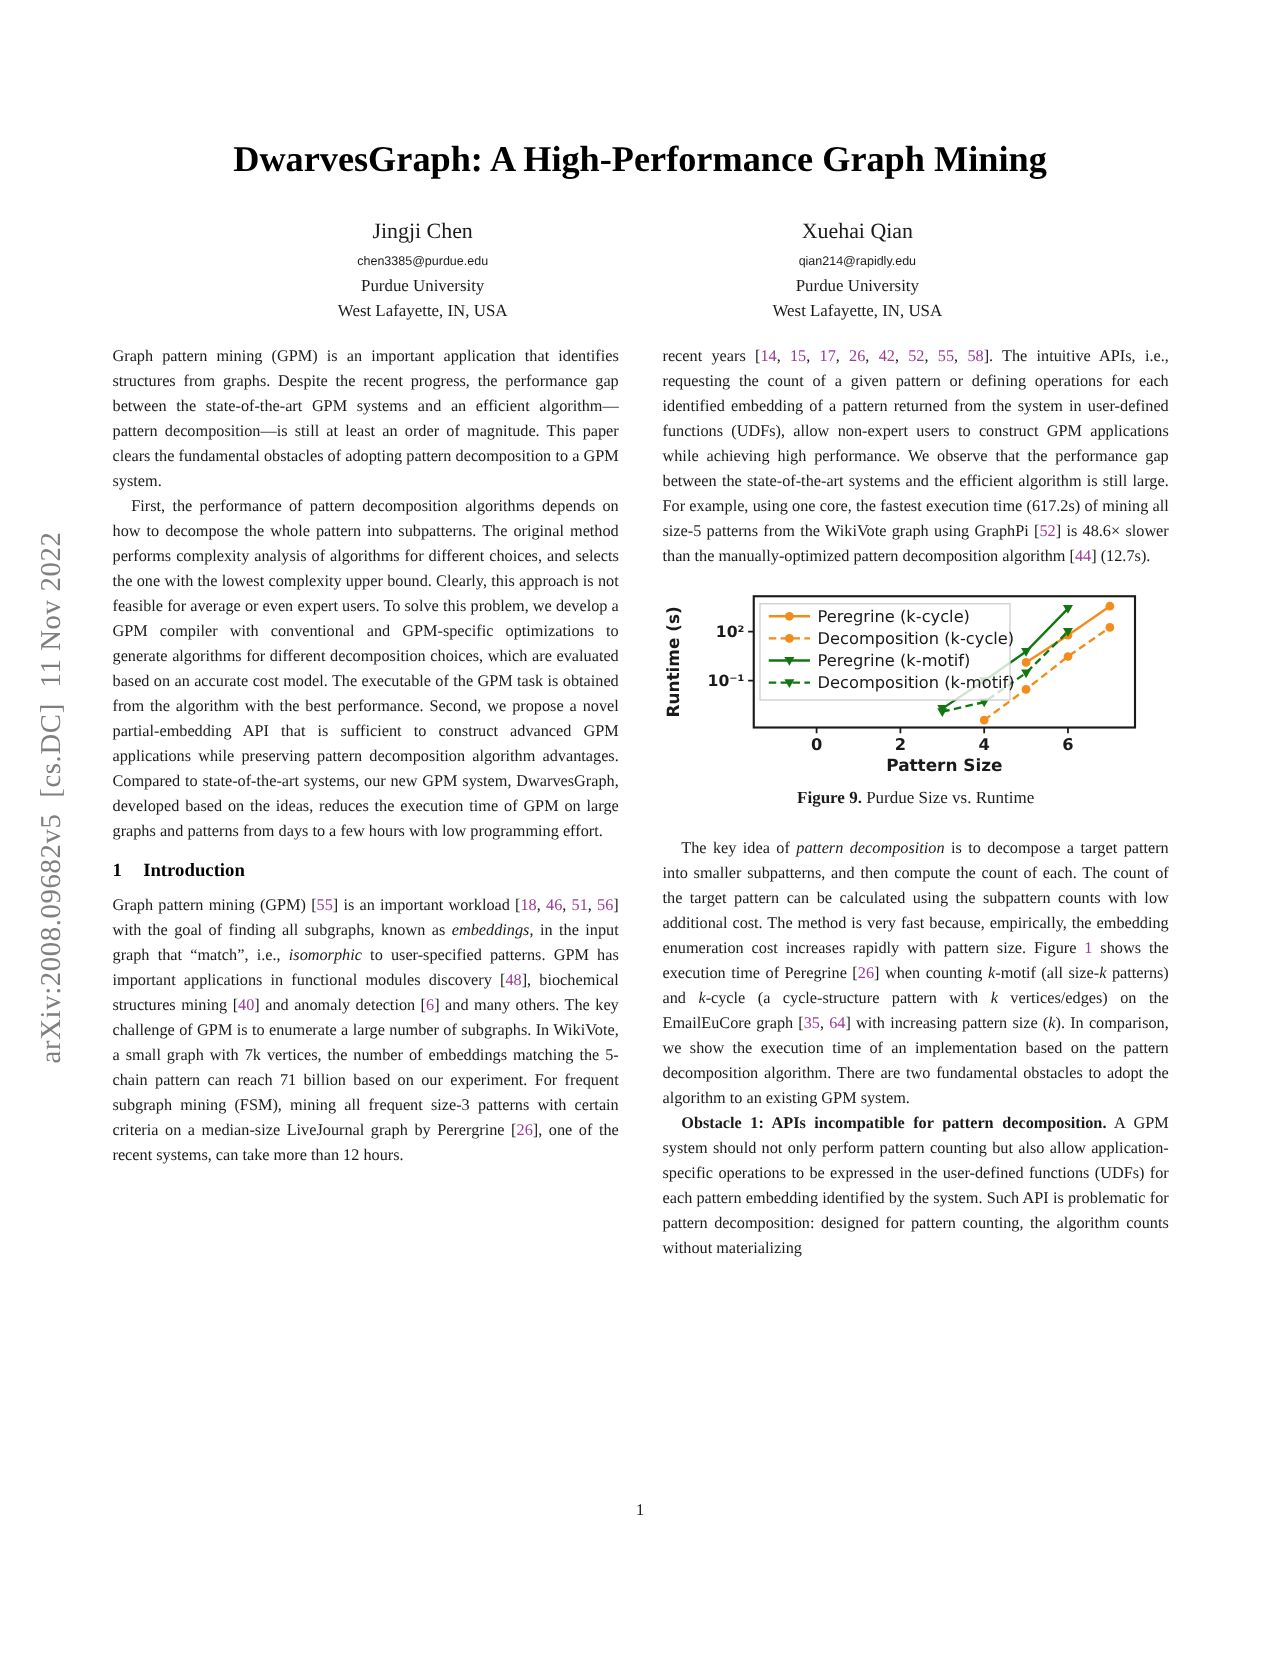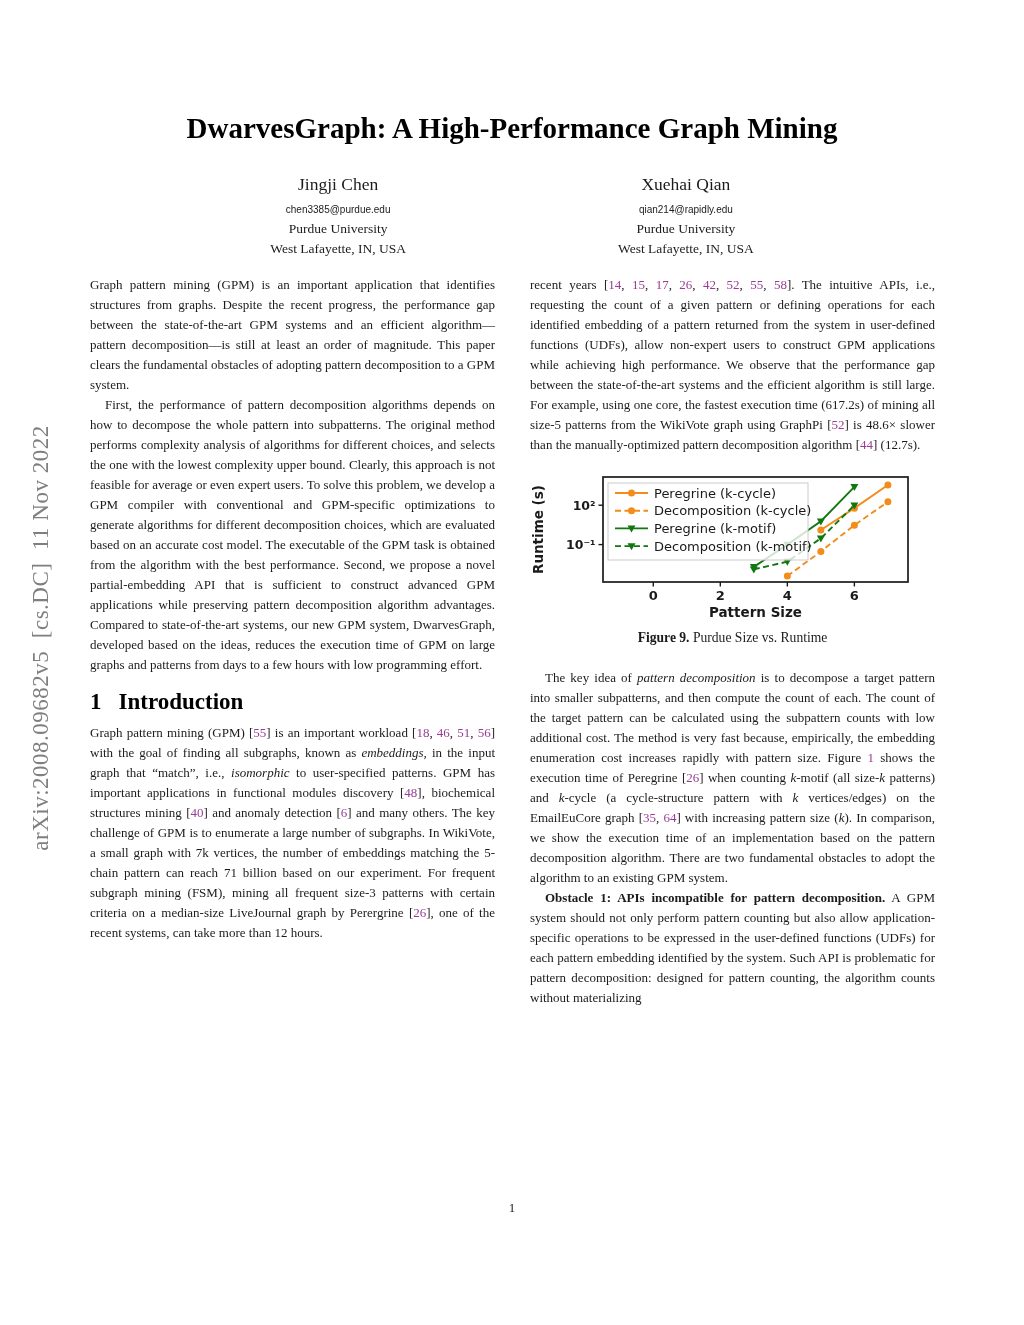--- a/index.html
+++ b/index.html
@@ -12,21 +12,21 @@
   .header{text-align:center;}
   .title{margin:108px 0 0;font-weight:bold;font-size:29px;line-height:41px;color:#000;}
   .authors{display:flex;justify-content:center;gap:212px;margin-top:25px;}
   .author{text-align:center;}
   .author-name{font-size:17.5px;margin-bottom:5px;}
   .author-email{font-family:"Liberation Sans",sans-serif;font-size:10px;line-height:19px;}
   .author-affil,.author-loc{font-size:13.5px;line-height:19.5px;}
   .columns{display:flex;gap:35px;margin:17px 89px 0 90px;}
   .col{width:405px;}
   .abstract-heading{font-size:17.5px;font-weight:bold;margin:0 0 7px;color:#000;}
-  .section-heading{font-size:23px;font-weight:bold;margin:14px 0 8px;color:#000;}
+  .section-heading{font-size:15px;font-weight:bold;margin:14px 0 8px;color:#000;}
   .section-heading .sec-num{margin-right:17px;}
   .para{margin:0;font-size:13px;line-height:20px;text-align:justify;hyphens:auto;-webkit-hyphens:auto;}
   .para.indent{text-indent:15px;}
   .seg-cite{color:#9a3c96;}
   .seg-i{font-style:italic;}
   .seg-b{font-weight:bold;}
   .figure{margin:16px 0 22px;}
   .figure svg{display:block;font-family:"DejaVu Sans",sans-serif;}
   .figcaption{text-align:center;font-size:13.6px;margin-top:9px;}
   .cap-label{font-weight:bold;}

